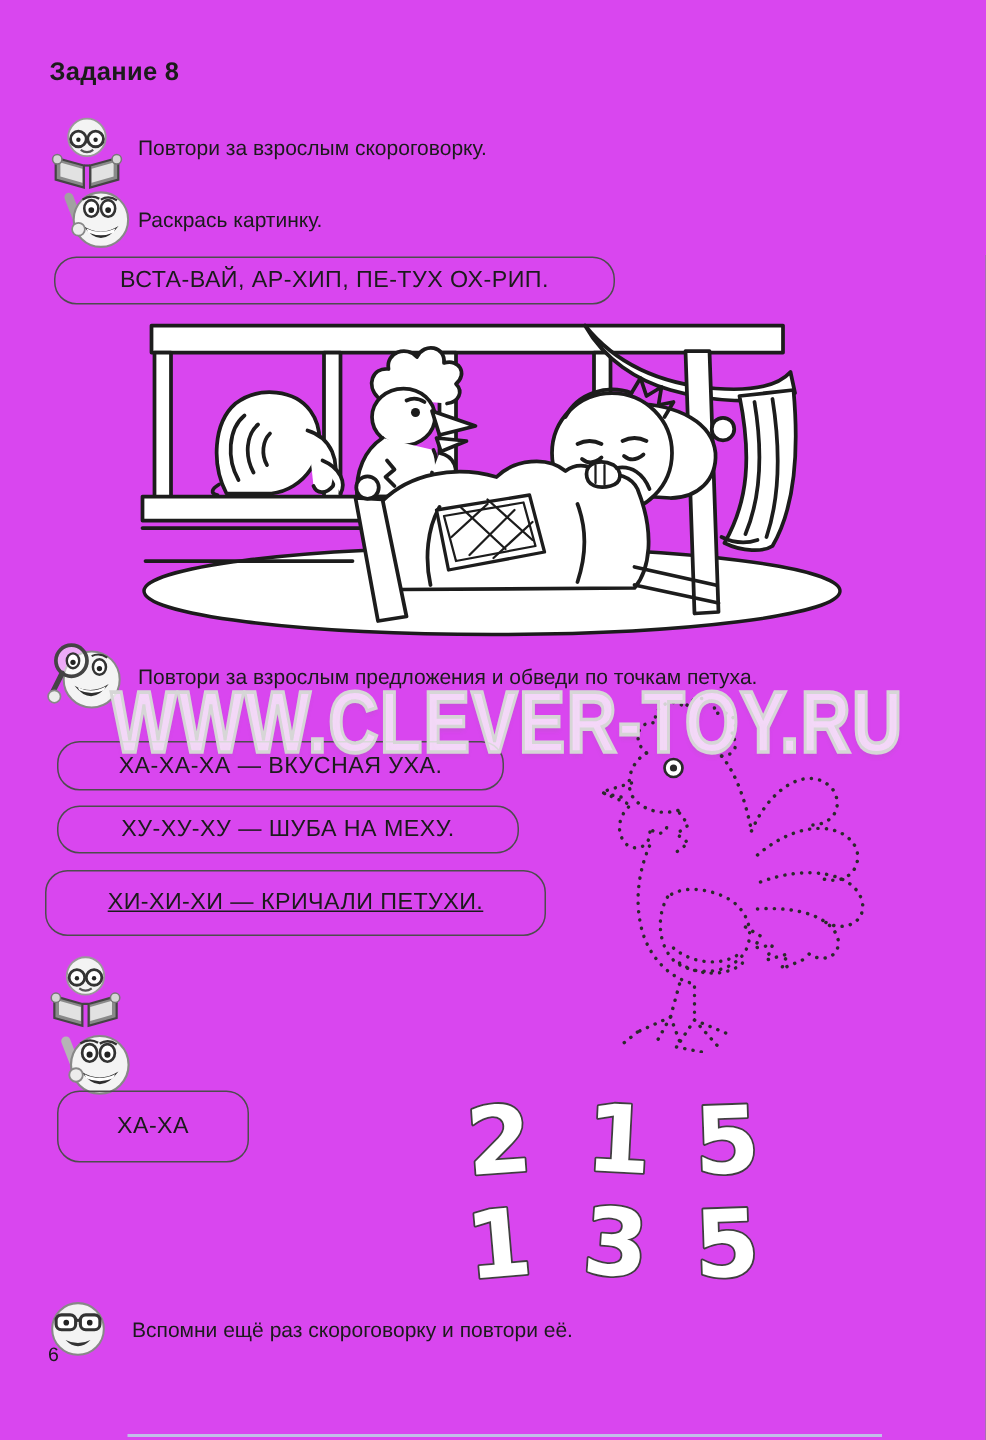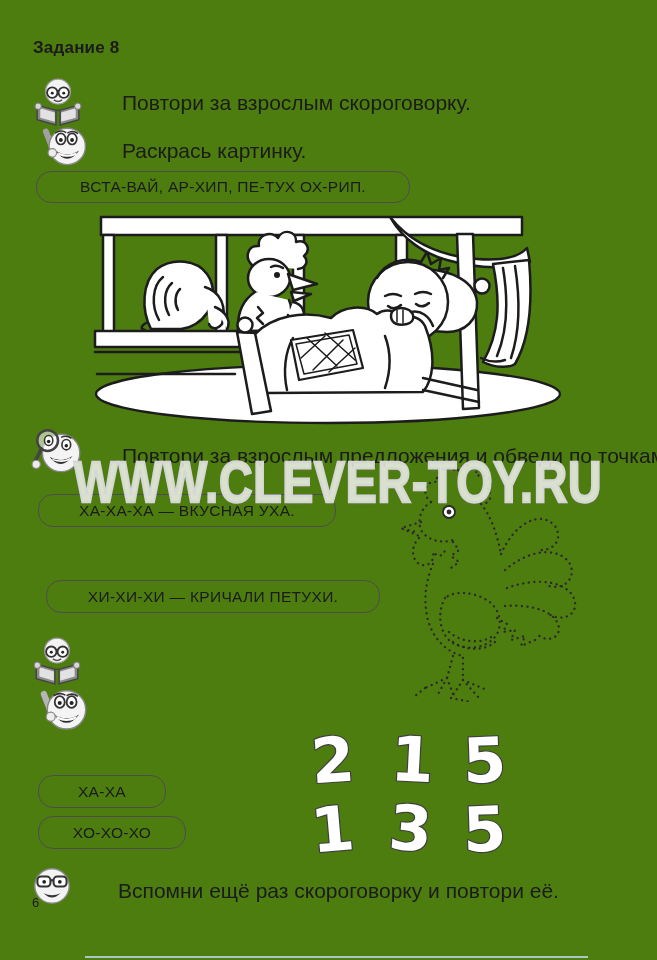--- a/index.html
+++ b/index.html
@@ -1,23 +1,23 @@
 <!DOCTYPE html>
 <html><head>
 <meta charset="utf-8">
 <style>
   html,body{margin:0;padding:0;background:#888;}
   .page{
-    position:relative;width:657px;height:960px;background:#4d7c0f;
+    position:relative;width:657px;height:960px;background:#d946ef;
     font-family:"Liberation Sans","DejaVu Sans",sans-serif;color:#1b1b1b;
     overflow:hidden;margin:0 auto;
   }
   .abs{position:absolute;}
   .title{left:33px;top:38px;font-size:17px;font-weight:bold;letter-spacing:.2px;}
-  .instr-text{font-size:21px;line-height:1.2;white-space:nowrap;margin-left:30px;}
+  .instr-text{font-size:14px;line-height:1.2;white-space:nowrap;}
   .phrase-box{
     border:1.6px solid #4d4d4d;border-radius:15px;background:transparent;
     display:flex;align-items:center;justify-content:center;
     font-size:15.5px;letter-spacing:.3px;box-sizing:border-box;
   }
   .watermark{
     left:74px;top:448px;z-index:6;pointer-events:none;white-space:nowrap;
     font-size:58px;font-weight:bold;color:rgba(255,255,255,.78);
     -webkit-text-stroke:2.4px #d6d6d6;
     text-shadow:0 3px 3px rgba(120,120,120,.18);
@@ -169,21 +169,24 @@
       <circle cx="6" cy="37" r="4" fill="#ececec" stroke="#888" stroke-width="1.1"></circle>
     </svg>
   </div>
   <div class="abs instr-text" style="left:92px;top:443px;">Повтори за взрослым предложения и обведи по точкам петуха.</div>
 
   <div class="abs watermark">WWW.CLEVER-TOY.RU</div>
 
   <div class="abs phrase-box z2" style="left:38px;top:494px;width:298px;height:33px;">
     <span>ХА-ХА-ХА — ВКУСНАЯ УХА.</span>
   </div>
-  <div class="abs phrase-box z2" style="left:46px;top:580px;width:334px;height:33px;">
+  <div class="abs phrase-box z2" style="left:38px;top:537px;width:308px;height:32px;">
+    <span>ХУ-ХУ-ХУ — ШУБА НА МЕХУ.</span>
+  </div>
+  <div class="abs phrase-box z2" style="left:30px;top:580px;width:334px;height:44px;text-decoration:underline;">
     <span>ХИ-ХИ-ХИ — КРИЧАЛИ ПЕТУХИ.</span>
   </div>
 
   <div class="abs z3" style="left:393px;top:460px;">
     <svg width="218" height="242" viewBox="0 0 218 242">
       <g stroke="#2a2a2a" fill="none" stroke-width="2.3" stroke-linecap="round" stroke-dasharray="0.1 5.5">
 
         <path d="M38 42 C 28 34 32 20 44 22 C 42 10 56 4 64 12 C 68 2 84 4 84 16 C 94 12 102 22 94 30 C 100 34 98 44 88 44"></path>
 
         <path d="M38 42 C 28 48 24 60 28 70 C 34 80 48 84 60 80"></path>
@@ -249,25 +252,22 @@
       <circle cx="21" cy="15" r="1.8" fill="#222"></circle>
         <circle cx="31.5" cy="15" r="1.8" fill="#222"></circle>
       <path d="M15.5 8.5 Q21 5 26 8" stroke="#333" stroke-width="1.4" fill="none"></path>
       <path d="M27 8.5 Q32 5.5 37 9" stroke="#333" stroke-width="1.4" fill="none"></path>
       <path d="M16 25 Q27 40 38 25 Q27 32 16 25 Z" fill="#2e2e2e"></path>
       <path d="M18 26.5 Q27 31 36 26.5 L35 29 Q27 32.5 19 29 Z" fill="#fff"></path>
       <circle cx="13" cy="27" r="4" fill="#ececec" stroke="#888" stroke-width="1.1"></circle>
     </svg>
   </div>
 
-  <div class="abs phrase-box" style="left:38px;top:775px;width:128px;height:33px;">
+  <div class="abs phrase-box" style="left:38px;top:727px;width:128px;height:48px;">
     <span>ХА-ХА</span>
-  </div>
-  <div class="abs phrase-box" style="left:38px;top:816px;width:148px;height:33px;">
-    <span>ХО-ХО-ХО</span>
   </div>
 
   <div class="abs" style="left:295px;top:724px;">
     <svg width="222" height="134" viewBox="0 0 222 134" font-family="'DejaVu Sans','Liberation Sans',sans-serif" font-weight="bold" font-size="62">
       <g fill="#ffffff" stroke="#3f3f3f" stroke-width="2.4" paint-order="stroke" stroke-linejoin="round">
         <text x="16" y="58" transform="rotate(-4 36 34)">2</text>
         <text x="96" y="57" transform="rotate(3 114 34)">1</text>
         <text x="168" y="58" transform="rotate(-2 188 34)">5</text>
         <text x="16" y="127" transform="rotate(-5 36 104)">1</text>
         <text x="94" y="126" transform="rotate(4 114 104)">3</text>

